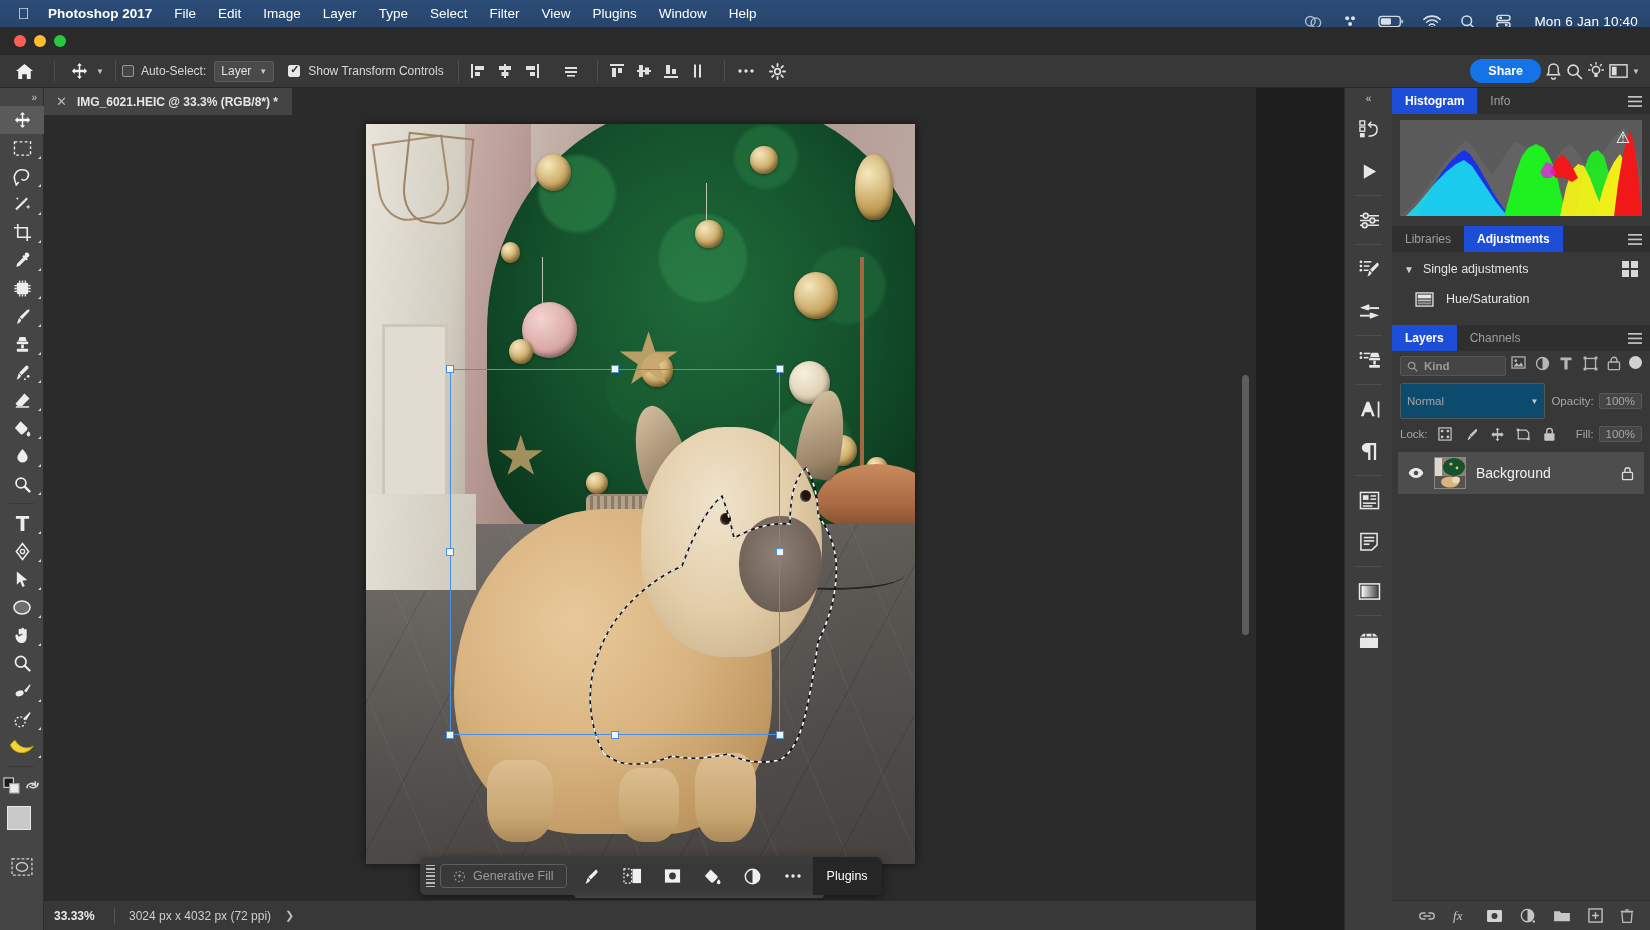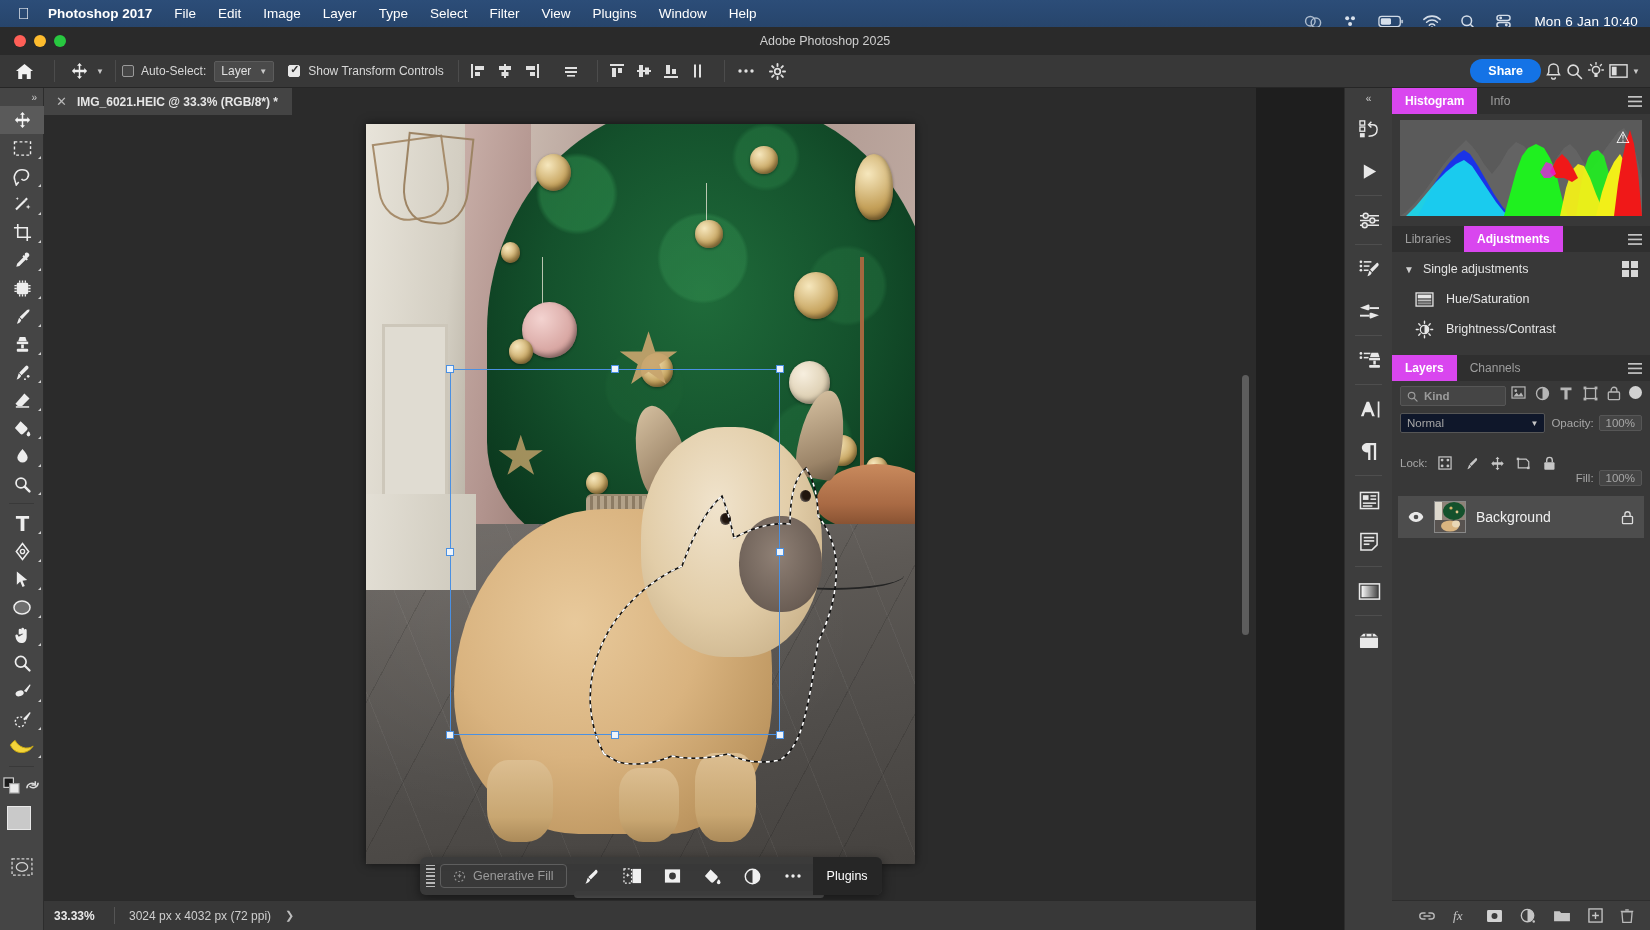--- a/index.html
+++ b/index.html
@@ -171,46 +171,46 @@
   
   .dockrail { position:absolute; right:258px; top:88px; width:48px; height:842px;
       background:#3d3d3d; border-left:1px solid #2d2d2d; }
   .dockrail .dchev { height:20px; display:flex; align-items:center; justify-content:center; color:#d0d0d0; font-size:10px;}
   .drail-btn { width:48px; height:42px; display:flex; align-items:center; justify-content:center; }
   .drail-div { height:1px; background:#4e4e4e; margin:3px 10px; }
 
   .panels { position:absolute; right:0; top:88px; width:258px; height:842px; background:#383838; }
   .ptabs { height:26px; background:#2f2f2f; display:flex; align-items:center; position:relative; }
   .ptab { height:26px; padding:0 13px; display:flex; align-items:center; font-size:12px; color:#9e9e9e; }
-  .ptab.active { background:#d946ef; color:#fff; font-weight:bold; }
+  .ptab.active { background:#1d4ed8; color:#fff; font-weight:bold; }
   .pmenu { position:absolute; right:8px; color:#c4c4c4; font-size:12px; }
 
   .histo { height:96px; background:#5a5a5a; margin:6px 8px 0 8px; position:relative; overflow:hidden; }
   .warn { position:absolute; right:12px; top:8px; color:#fff; font-size:16px; }
 
   .adjhead { display:flex; align-items:center; padding:10px 10px 8px 12px; color:#e2e2e2; font-size:12.5px; }
   .adjhead .cv { margin-right:9px; font-size:10px; color:#cfcfcf; }
   .gridico { position:absolute; right:12px; display:grid; grid-template-columns:7px 7px; gap:2px; }
   .gridico i { width:7px; height:7px; background:#d7d7d7; display:block; }
   .adjrow { display:flex; align-items:center; gap:12px; padding:6px 12px 6px 22px; color:#e6e6e6; font-size:12.5px; }
   .adjrow .ai { width:20px; height:18px; display:flex; align-items:center; justify-content:center; }
 
   .lfilter { display:flex; align-items:flex-start; gap:0; padding:5px 8px;font-weight:bold; }
   .kindbox { flex:1; height:20px; background:#454545; border:1px solid #565656; border-radius:2px;
      display:flex; align-items:center; gap:6px; padding:0 6px; color:#9b9b9b; font-size:11.5px; }
   .lfilter .fi { width:24px; display:flex; align-items:center; justify-content:center; }
   .togg { width:13px; height:13px; border-radius:50%; background:#d2d2d2; margin-left:3px; }
   .blendrow { display:flex; align-items:center; padding:2px 8px 4px 8px; gap:6px; }
-  .blendsel { flex:1; height:20px; background:#0f172a; border:1px solid #565656; border-radius:2px;
+  .blendsel { flex:1; height:36px; background:#0c4a6e; border:1px solid #565656; border-radius:2px;
      display:flex; align-items:center; justify-content:space-between; padding:0 6px; color:#a6a6a6; font-size:11.5px; }
   .opac { color:#a6a6a6; font-size:11.5px; display:flex; align-items:center; gap:5px; }
   .opacval { background:#454545; border:1px solid #565656; border-radius:2px; padding:1px 6px; color:#a6a6a6; }
   .lockrow { display:flex; align-items:center; gap:9px; padding:3px 8px 6px 8px; color:#a6a6a6; font-size:11.5px; }
   .lockrow .lk { width:17px; display:flex; align-items:center; justify-content:center; }
-  .fillg { margin-left:auto; display:flex; align-items:center; gap:5px;margin-top:30px; }
+  .fillg { margin-left:auto; display:flex; align-items:center; gap:5px; }
 
   .layerrow { display:flex; align-items:center; gap:10px; height:42px; background:#4d4d4d; margin:4px 6px 0 6px; padding:0 10px; }
   .lvis { width:16px; display:flex; align-items:center; justify-content:center; }
   .lthumb { width:32px; height:32px; border:1px solid #888; overflow:hidden; position:relative; background:#555; }
   .lname { color:#f0f0f0; font-size:14px; flex:1; }
 
   .layerfoot { position:absolute; bottom:0; left:0; width:258px; height:30px; background:#3d3d3d;
      display:flex; align-items:center; justify-content:flex-end; gap:17px; padding-right:16px; border-top:1px solid #2e2e2e; }
   .lf { color:#cfcfcf; display:flex; align-items:center; }
   svg { display:block; }
@@ -279,21 +279,20 @@
     <span class="clock">Mon 6 Jan  10:40</span>
   </div>
 </div>
 
 <div class="titlebar">
   <div class="traffic">
     <span class="dot r"></span>
     <span class="dot y"></span>
     <span class="dot g"></span>
   </div>
-  <div class="title">Adobe Photoshop 2025</div>
 </div>
 
 <div class="optionsbar">
   <div class="ob-home">
     <svg width="21" height="19" viewBox="0 0 22 20">
         <path d="M11 2L2 9.5h2.4V18h4.2v-5.2h4.8V18h4.2V9.5H20z" fill="#f2f2f2"></path>
       </svg>
   </div>
   <div class="ob-sep"></div>
 
@@ -1007,32 +1006,20 @@
     <span class="ai">
       <svg width="19" height="15" viewBox="0 0 20 16">
           <rect x="1" y="1" width="18" height="14" fill="none" stroke="#e6e6e6" stroke-width="1.4"></rect>
           <rect x="2.8" y="2.8" width="14.4" height="4" fill="#e6e6e6"></rect>
           <rect x="2.8" y="8" width="14.4" height="2" fill="#bfbfbf"></rect>
           <rect x="2.8" y="11" width="14.4" height="2.2" fill="#8f8f8f"></rect>
         </svg>
       </span>
     <span>Hue/Saturation</span>
   </div>
-  <div class="adjrow">
-    <span class="ai">
-      <svg width="19" height="19" viewBox="0 0 20 20">
-          <circle cx="10" cy="10" r="4.4" fill="none" stroke="#e6e6e6" stroke-width="1.4"></circle>
-          <path d="M10 5.6a4.4 4.4 0 010 8.8z" fill="#e6e6e6"></path>
-          <g stroke="#e6e6e6" stroke-width="1.5" stroke-linecap="round">
-            <path d="M10 1.4v2M10 16.6v2M1.4 10h2M16.6 10h2M4 4l1.4 1.4M14.6 14.6L16 16M16 4l-1.4 1.4M5.4 14.6L4 16"></path>
-          </g>
-        </svg>
-      </span>
-    <span>Brightness/Contrast</span>
-  </div>
 
   <div class="ptabs" style="margin-top:11px">
     <span class="ptab active">Layers</span>
     <span class="ptab">Channels</span>
     <span class="pmenu">
       <svg width="14" height="11" viewBox="0 0 14 11">
           <g fill="#c4c4c4">
             <rect y="0" width="14" height="1.7"></rect>
             <rect y="4.6" width="14" height="1.7"></rect>
             <rect y="9.2" width="14" height="1.7"></rect>

